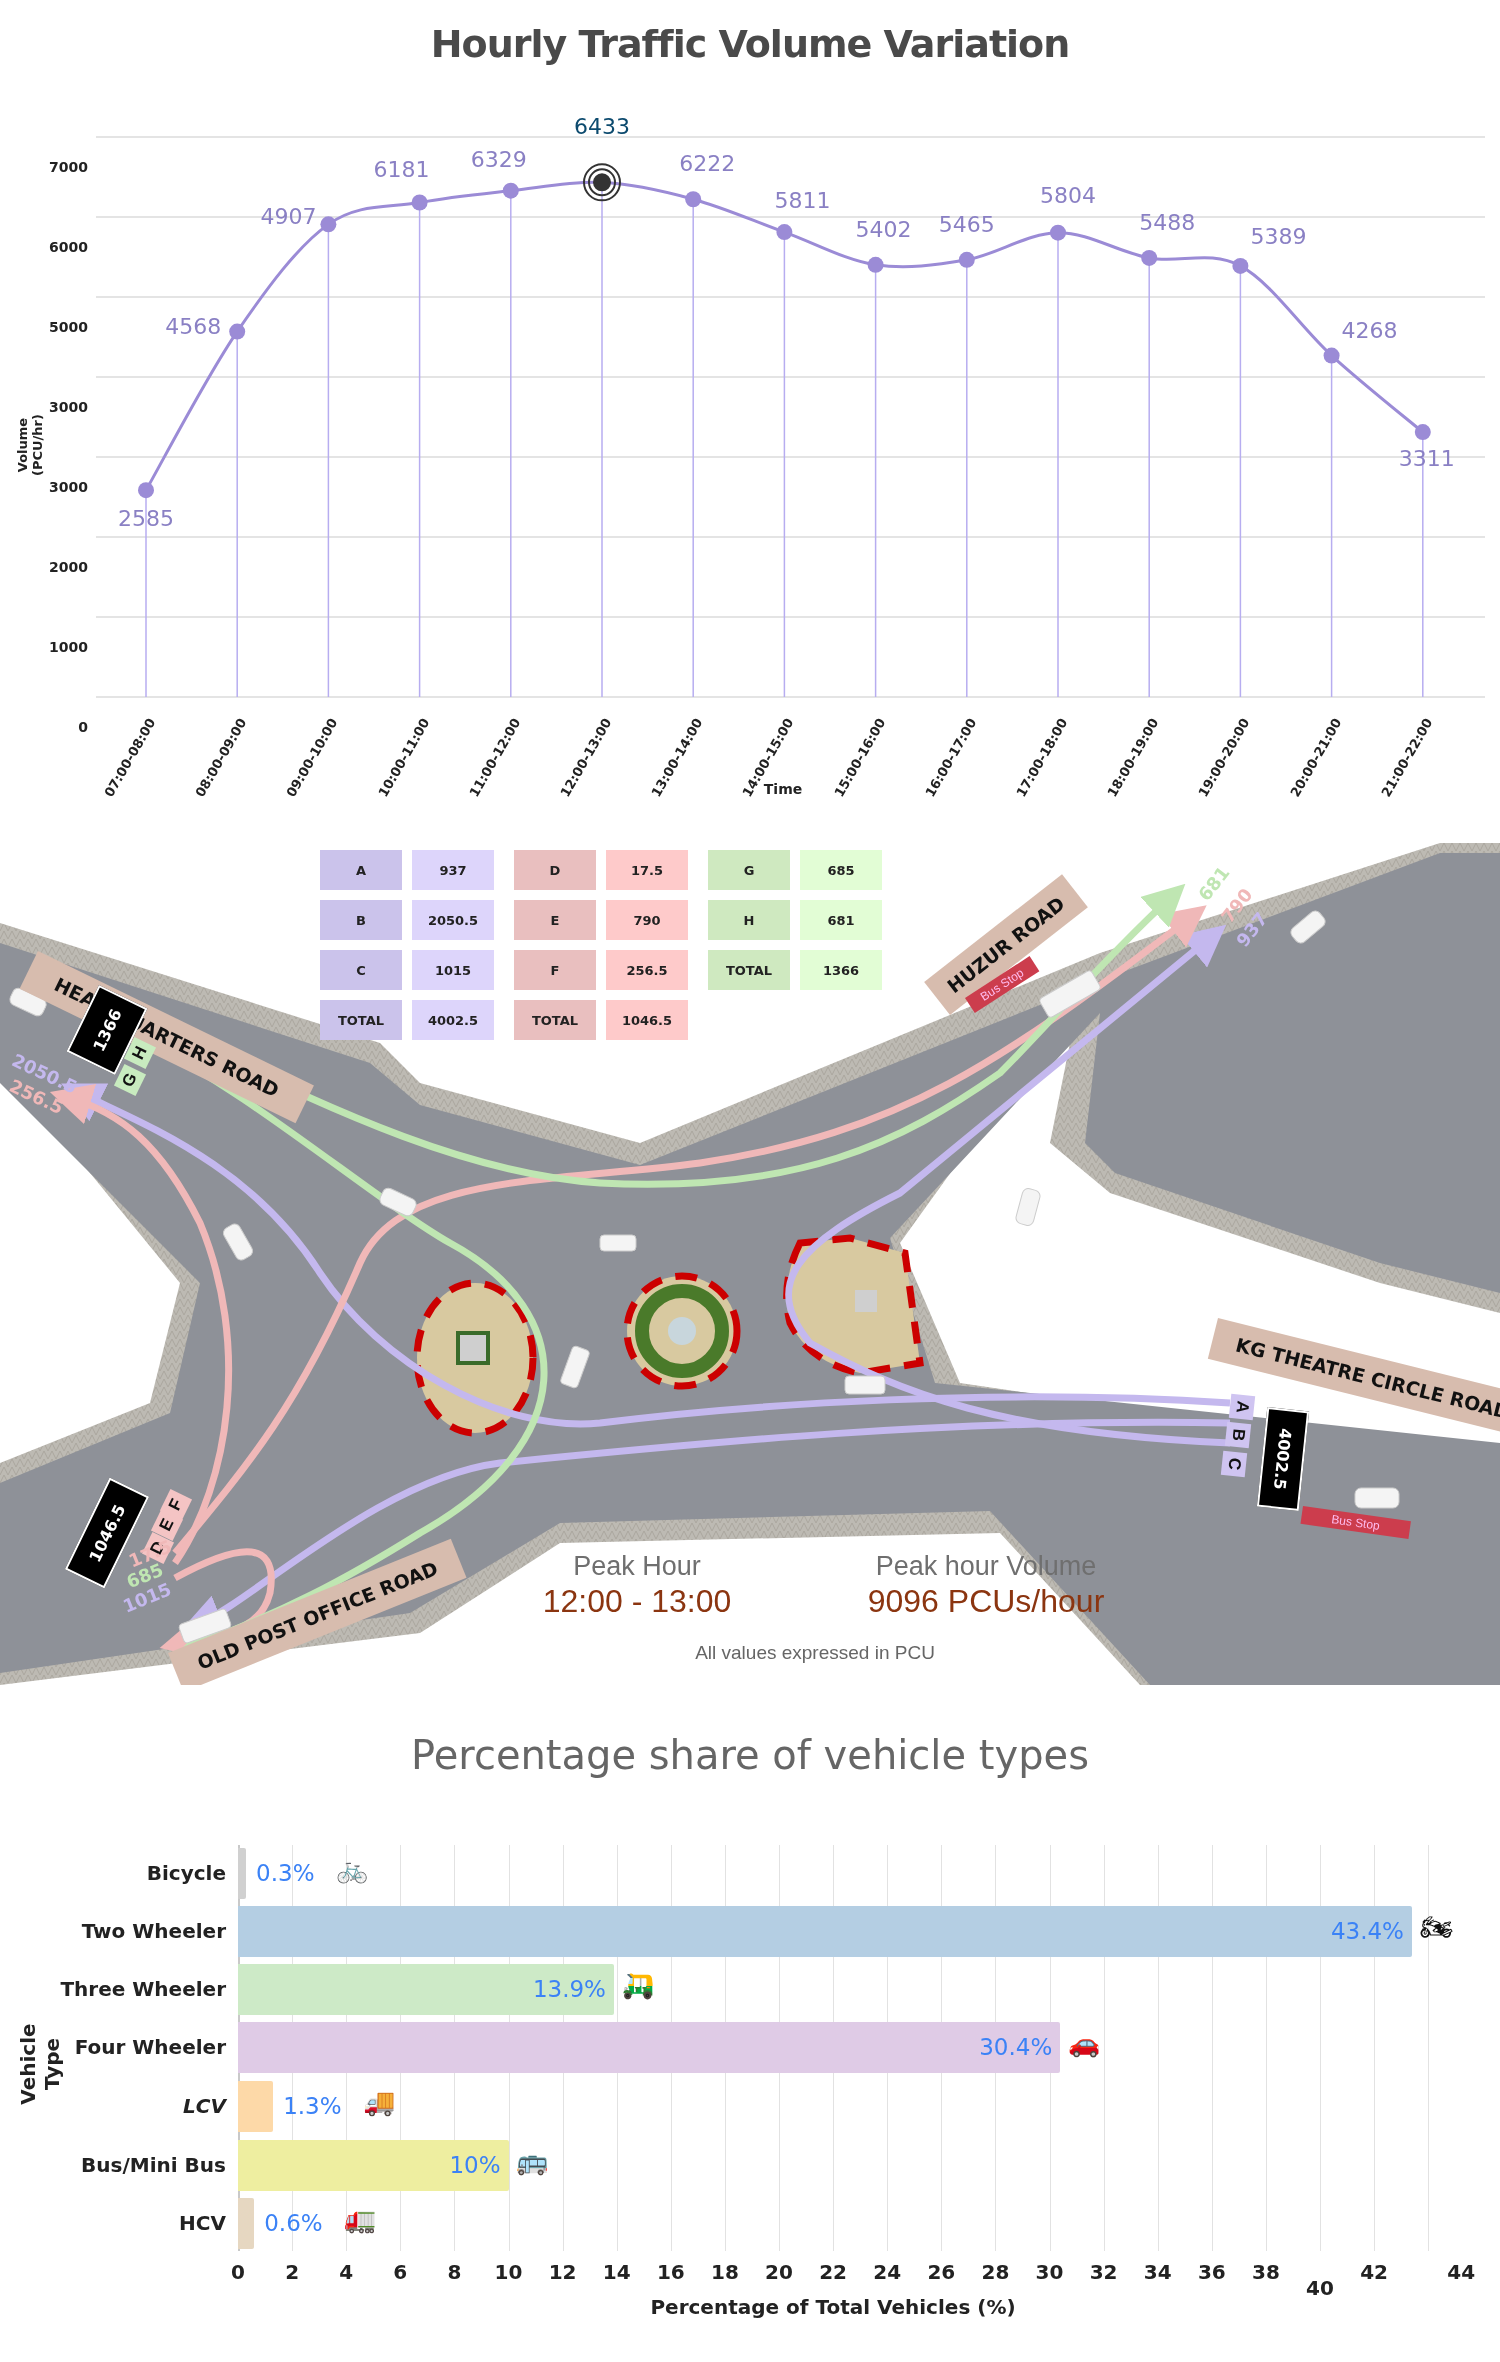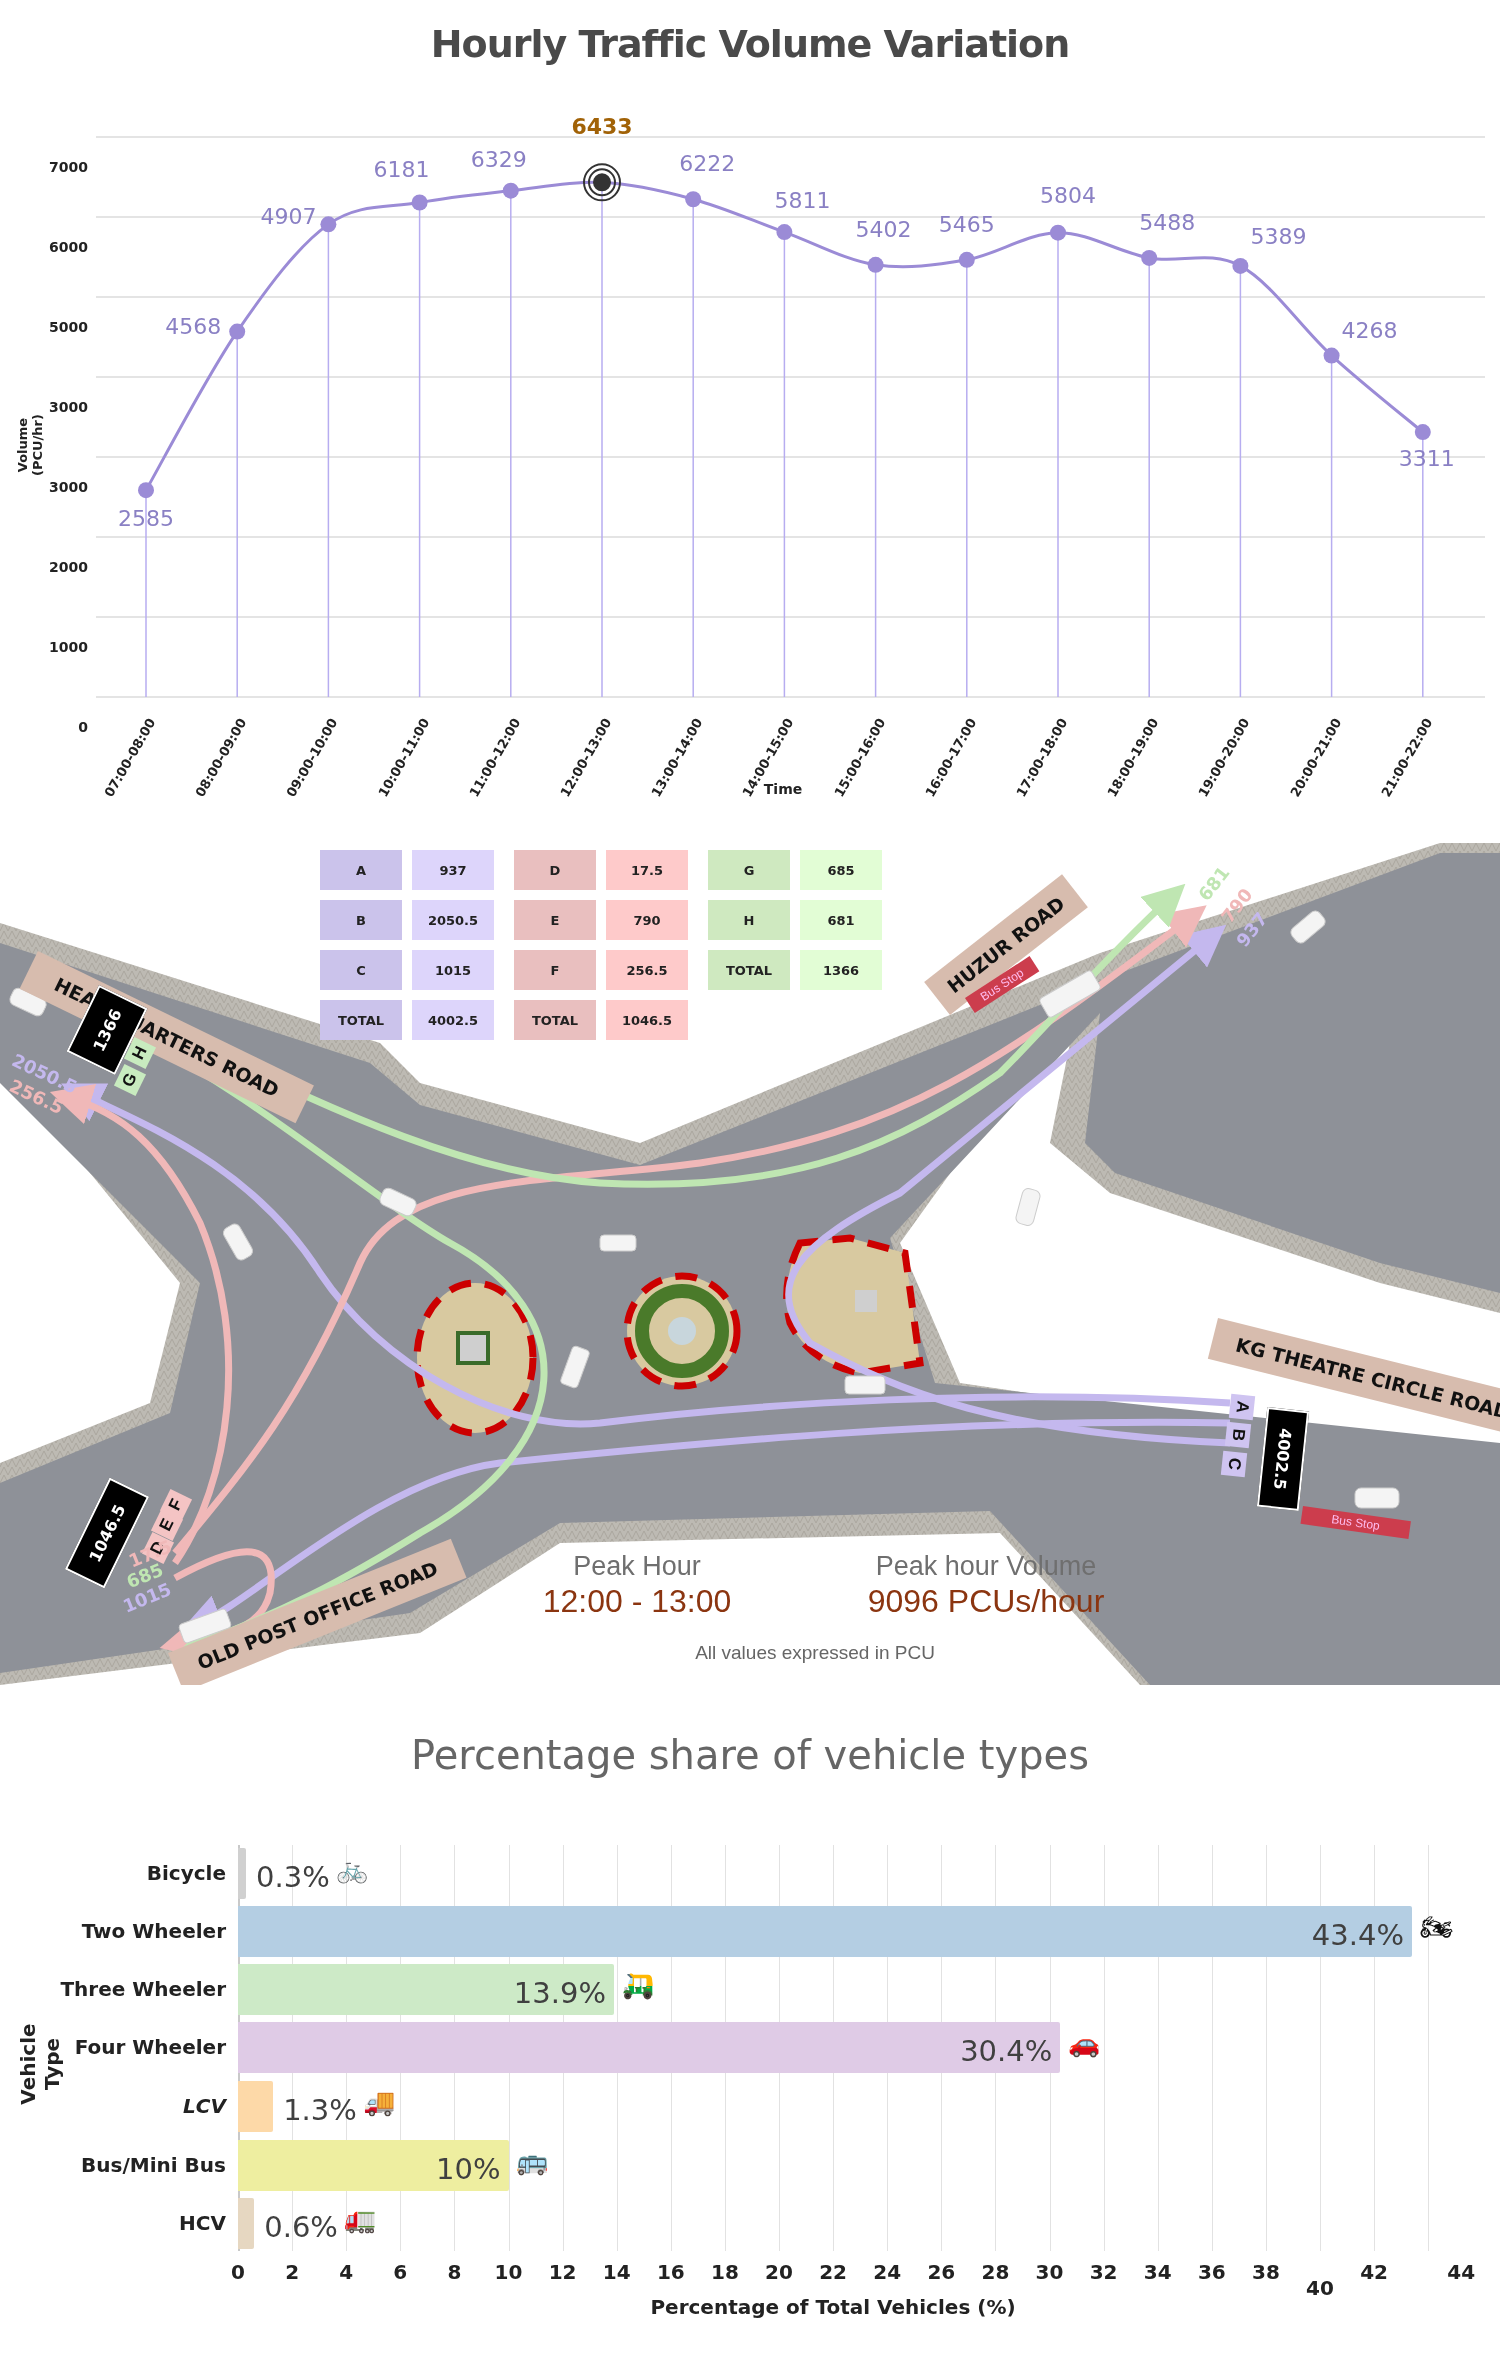--- a/index.html
+++ b/index.html
@@ -3,35 +3,35 @@
 <meta charset="utf-8">
 <style>
   html,body{margin:0;padding:0;background:#fff;}
   body{width:1500px;height:2362px;position:relative;overflow:hidden;font-family:"Liberation Sans",sans-serif;}
   .abs{position:absolute;}
   .chart-title{position:absolute;left:0;width:1500px;text-align:center;top:22px;font-size:38px;font-weight:bold;color:#4a4a4a;font-family:"DejaVu Sans",sans-serif;letter-spacing:-1px;}
   .ylab{position:absolute;font-size:14px;font-weight:bold;color:#222;text-align:right;width:60px;font-family:"DejaVu Sans",sans-serif;margin-top:31px;}
   .xlab{position:absolute;font-size:13px;font-weight:bold;color:#222;transform-origin:right center;transform:rotate(-60deg);white-space:nowrap;text-align:right;width:120px;font-family:"DejaVu Sans",sans-serif;}
   .axis-title{position:absolute;font-size:14px;font-weight:bold;color:#222;font-family:"DejaVu Sans",sans-serif;}
   .dlabel{position:absolute;font-size:22px;color:#8a80c4;white-space:nowrap;transform:translateX(-50%);font-family:"DejaVu Sans",sans-serif;}
-  .dlabel.peak{font-weight:bold;color:#a16207;}
+  .dlabel.peak{font-weight:normal;color:#0c4a6e;}
   .map{position:absolute;left:0;top:843px;width:1500px;height:842px;overflow:hidden;}
   .legend-cell{position:absolute;width:82px;height:40px;display:flex;align-items:center;justify-content:center;font-size:13px;font-weight:bold;color:#222;font-family:"DejaVu Sans",sans-serif;}
   .road-label{position:absolute;background:#d7bcae;color:#111;font-weight:bold;font-size:19px;padding:8px 16px;white-space:nowrap;font-family:"DejaVu Sans",sans-serif;}
   .bus-stop{position:absolute;background:#cc3d4d;color:#fbe;font-size:12px;padding:2px 14px;white-space:nowrap;}
   .count-box{position:absolute;background:#000;color:#fff;font-weight:bold;font-size:16px;display:flex;align-items:center;justify-content:center;border:2px solid #fff;font-family:"DejaVu Sans",sans-serif;}
   .lane-tag{position:absolute;font-weight:bold;font-size:17px;color:#111;display:flex;align-items:center;justify-content:center;width:24px;height:24px;}
   .flow-num{position:absolute;font-size:18px;font-weight:bold;white-space:nowrap;font-family:"DejaVu Sans",sans-serif;}
   .peak-head{position:absolute;font-size:27px;color:#6f6f6f;text-align:center;white-space:nowrap;}
   .peak-val{position:absolute;font-size:32px;color:#8b3510;text-align:center;white-space:nowrap;}
   .note{position:absolute;font-size:19px;color:#666;text-align:center;white-space:nowrap;}
   .bar-title{position:absolute;left:0;width:1500px;text-align:center;top:1732px;font-size:40px;color:#666;font-family:"DejaVu Sans",sans-serif;}
   .cat-label{position:absolute;right:1274px;font-size:20px;font-weight:bold;color:#222;white-space:nowrap;font-family:"DejaVu Sans",sans-serif;}
   .bar{position:absolute;left:238px;height:51px;border-radius:0 2px 2px 0;}
-  .bar-val{position:absolute;font-size:29px;color:#404040;white-space:nowrap;font-family:"DejaVu Sans",sans-serif;}
+  .bar-val{position:absolute;font-size:23px;color:#3b82f6;white-space:nowrap;font-family:"DejaVu Sans",sans-serif;}
   .veh-icon{position:absolute;font-size:26px;color:#111;}
   .xtick{position:absolute;top:2260px;font-size:20px;font-weight:bold;color:#222;transform:translateX(-50%);font-family:"DejaVu Sans",sans-serif;}
   .vgrid{position:absolute;top:1845px;height:406px;width:1px;background:#e2e2e2;}
 </style>
 </head>
 <body>
 
 <div class="chart-title">Hourly Traffic Volume Variation</div>
 
 <div id="line-chart">

